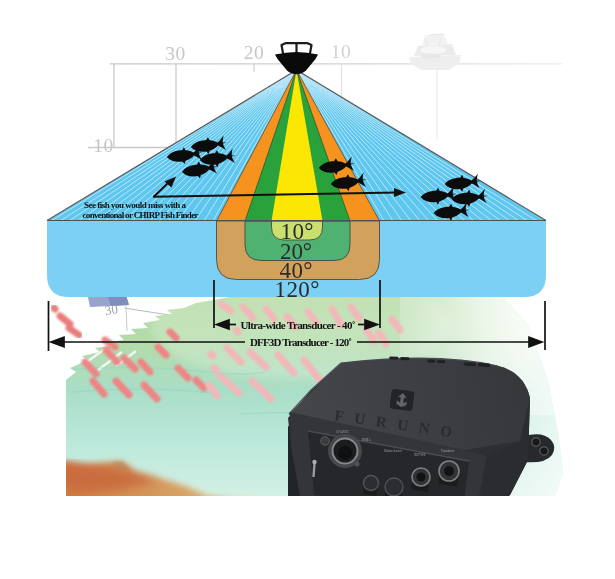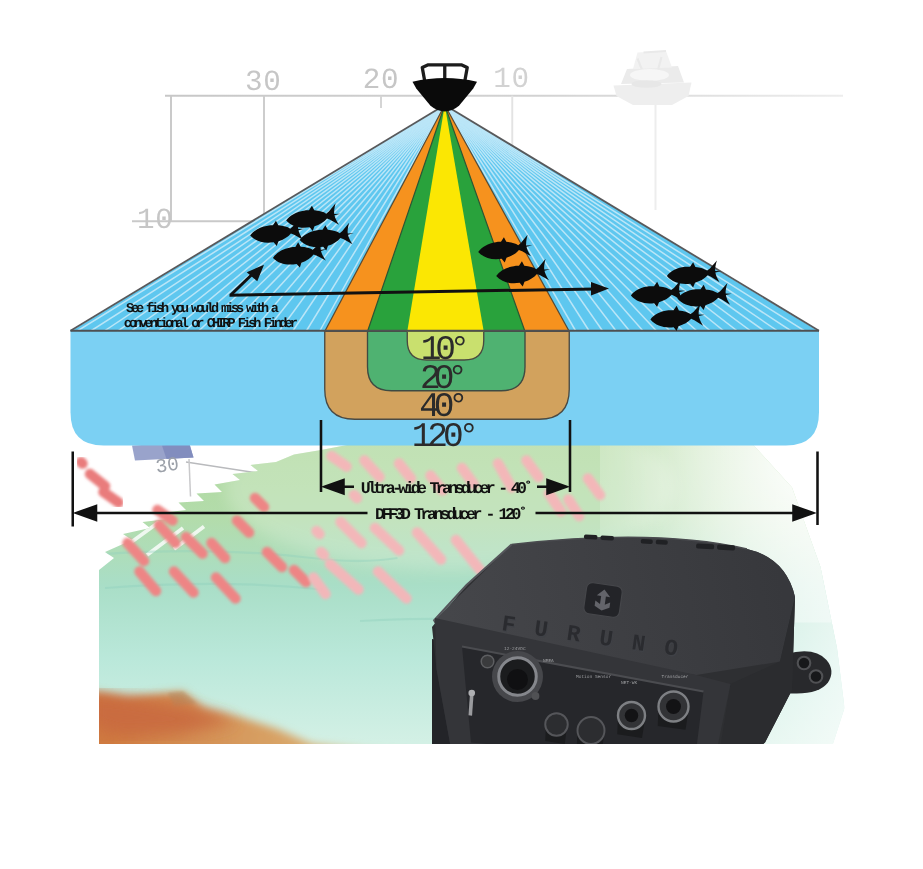--- a/index.html
+++ b/index.html
@@ -1,17 +1,17 @@
 <!DOCTYPE html>
 <html><head>
 <meta charset="utf-8">
 <style>
   html,body{margin:0;padding:0;background:#ffffff;}
   .wrap{position:relative;width:615px;height:496px;overflow:hidden;background:#fff;
-        font-family:Liberation Mono, monospace;}
+        font-family:Liberation Serif, serif;}
 </style>
 </head>
 <body>
 <div class="wrap">
 <svg width="615" height="579" viewBox="0 0 615 579">
 <defs>
   <clipPath id="triclip">
           <polygon points="296.5,70 47,221 546,221"></polygon>
         </clipPath>
   <clipPath id="sonarclip">

